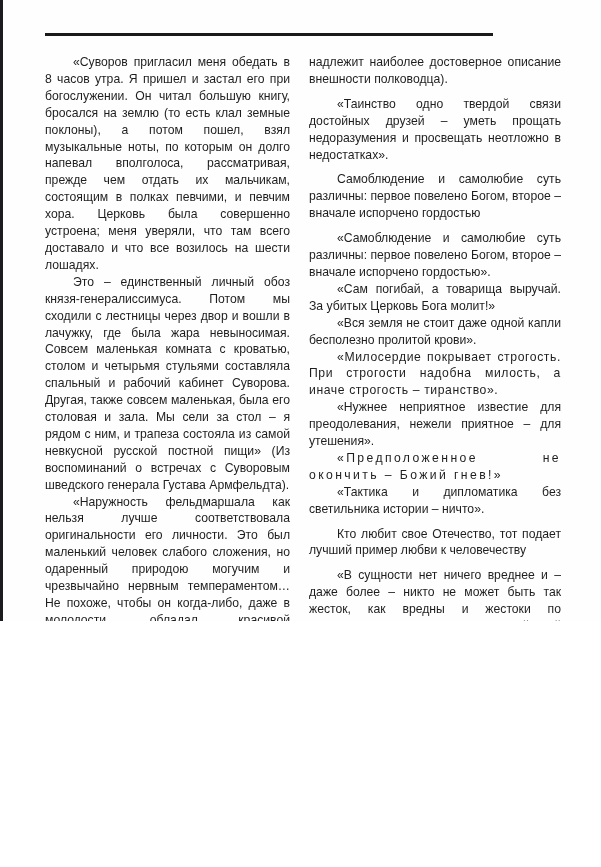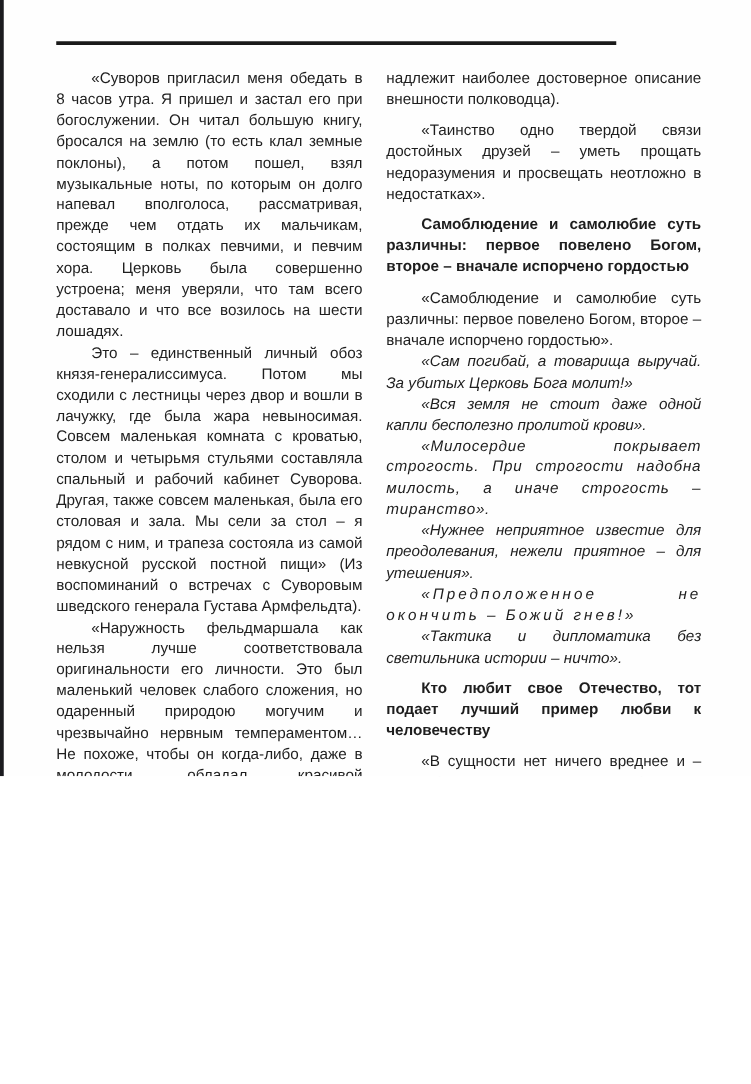--- a/index.html
+++ b/index.html
@@ -12,22 +12,22 @@
   }
   .left-edge { position:absolute; left:0; top:0; width:3px; height:867px; background:#1b1b1f; }
   .top-rule { position:absolute; left:45px; top:33px; width:448px; height:2.5px; background:#1a1a1a; }
   .columns { position:absolute; left:45px; top:54px; width:516px; display:flex; gap:19px; }
   .col { font-size:12.2px; line-height:16.9px; text-align:justify; }
   .col-left { width:245px; }
   .col-right { width:252px; }
   .col p { text-indent:28px; hyphens:auto; -webkit-hyphens:auto; }
   .cont { text-indent:0 !important; margin-bottom:8px; }
   .h1 { font-weight:bold; font-size:13.2px; text-align:center; text-indent:0 !important; margin:9px 0 9px; }
-  .subhead { font-weight:bold; margin:8px 0 8px; }
-  .quote { font-style:italic; }
+  .subhead { font-weight:normal; margin:8px 0 8px; }
+  .quote { }
   .ls1 { letter-spacing:0.6px; }
   .ls2 { letter-spacing:2.4px; }
   .footer-rule { position:absolute; left:45px; top:822px; width:455px; height:1.6px; background:#242424; }
   .footer { position:absolute; top:830px; right:56px; display:flex; align-items:baseline; }
   .f-issue { font-size:11.3px; color:#3c3c3c; letter-spacing:0.4px; }
   .f-bullet { font-size:11px; color:#1a1a1a; margin:0 7px 0 7px; }
   .f-year { font-size:11.3px; color:#3c3c3c; letter-spacing:0.8px; }
   .f-mag { font-weight:bold; font-size:13.6px; color:#141414; margin-left:11px;padding-left:10px; }
   .f-num { font-size:20px; color:#141414; margin-left:13px; line-height:1; }
 </style>

